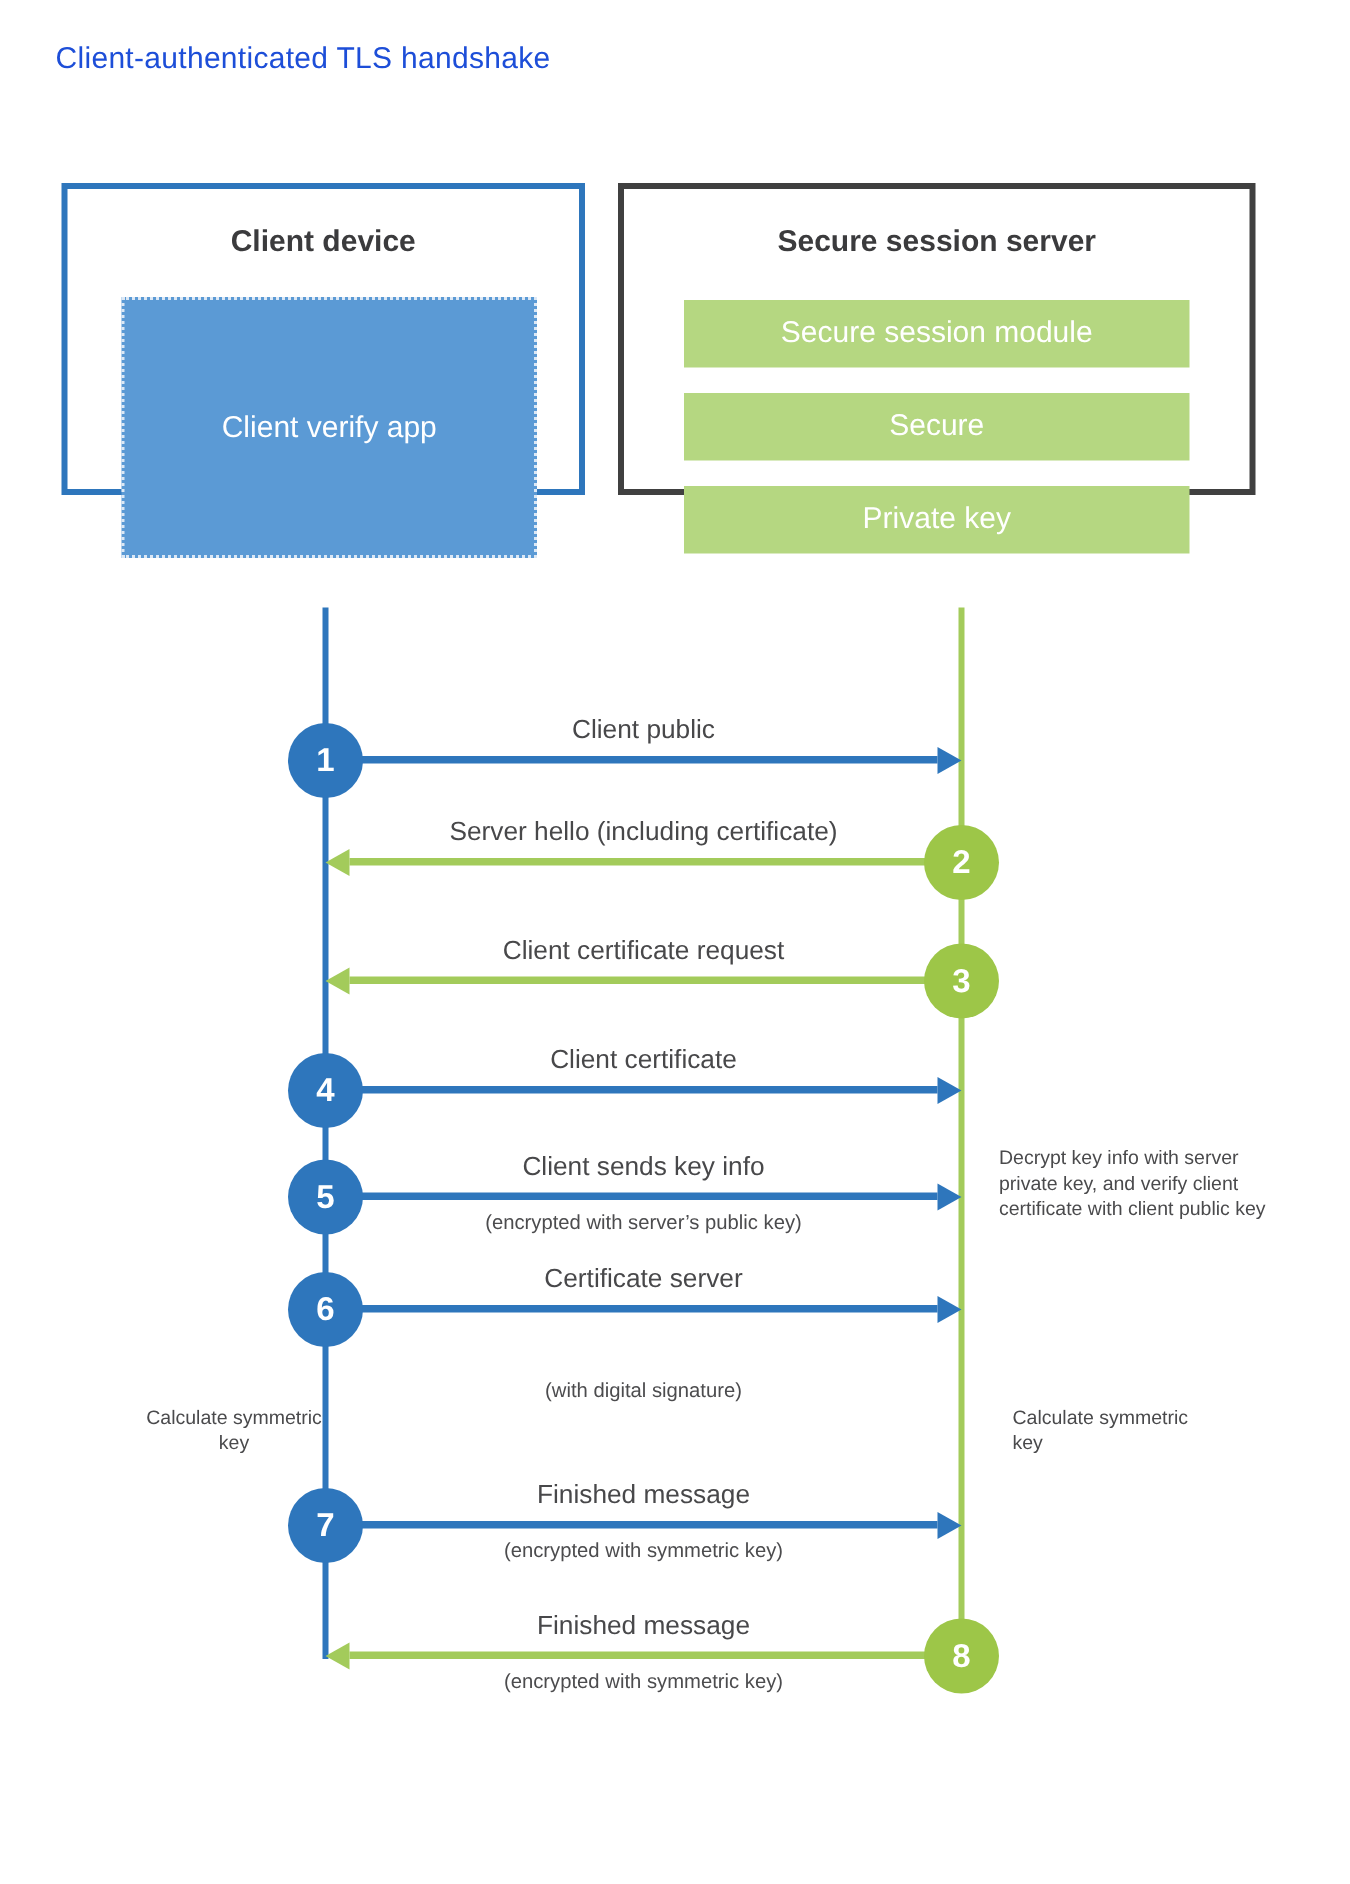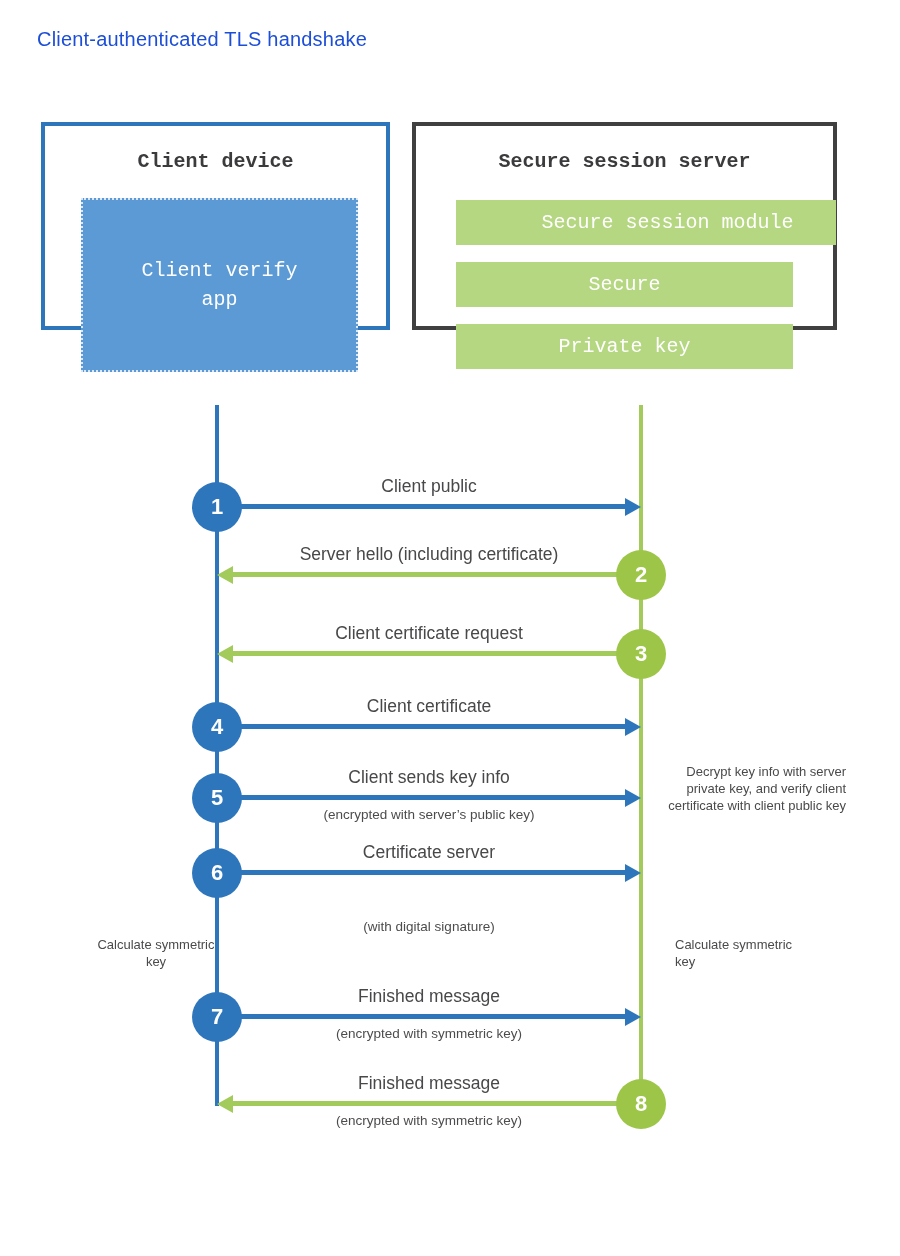--- a/index.html
+++ b/index.html
@@ -5,21 +5,21 @@
   html,body{margin:0;padding:0;background:#ffffff;}
   .canvas{
     position:relative;width:900px;height:1256px;background:#ffffff;overflow:hidden;
     font-family:"Liberation Sans","DejaVu Sans",sans-serif;
   }
   .page-title{
     position:absolute;left:37px;top:28px;margin:0;
     font-size:20px;font-weight:300;color:#1d4ed8;letter-spacing:.2px;
   }
   
-  .box{position:absolute;top:122px;height:208px;background:#fff;box-sizing:border-box;font-family:Liberation Mono, monospace;}
+  .box{position:absolute;top:122px;height:208px;background:#fff;box-sizing:border-box;}
   .client-box{left:41px;width:349px;border:4px solid #2e76bc;}
   .server-box{left:412px;width:425px;border:4px solid #404040;}
   .box-title{margin-top:24px;text-align:center;font-size:20px;font-weight:bold;color:#3b3b3d;}
   .app-box{
     position:absolute;left:36px;top:72px;width:277px;height:174px;
     background:#5b9ad5;border:2px dotted #dce8f5;box-sizing:border-box;
     display:flex;align-items:center;justify-content:center;text-align:center;
     color:#ffffff;font-size:20px;line-height:1.45;
   }
   .app-box span{display:block;width:200px;}
@@ -47,41 +47,41 @@
   .ahead{position:absolute;width:0;height:0;border-top:9px solid transparent;border-bottom:9px solid transparent;}
   .ahead.right{border-left:16px solid #2e76bc;}
   .ahead.left{border-right:16px solid #a3cb5b;}
   
   .msg{position:absolute;left:192px;width:474px;text-align:center;
        font-size:17.5px;color:#48484a;}
   .sub{position:absolute;left:192px;width:474px;text-align:center;
        font-size:13.5px;color:#4c4c4e;}
   
   .note{position:absolute;font-size:13px;color:#4a4a4c;line-height:1.32;}
-  .note-decrypt{left:666px;top:763px;width:180px;text-align:right;}
+  .note-decrypt{left:666px;top:763px;width:180px;text-align:left;}
   .note-calc-left{left:95px;top:936px;width:122px;text-align:center;}
   .note-calc-right{left:675px;top:936px;width:130px;text-align:left;}
 </style>
 </head>
 <body>
 
 <div class="canvas">
 
   <h1 class="page-title">Client-authenticated TLS handshake</h1>
 
   <div class="box client-box">
     <div class="box-title">Client device</div>
     <div class="app-box">
       <span>Client verify app</span>
     </div>
   </div>
 
   <div class="box server-box">
     <div class="box-title">Secure session server</div>
-    <div class="server-bar" style="top:74px;padding-left:43px;">Secure session module</div>
+    <div class="server-bar" style="top:74px;">Secure session module</div>
     <div class="server-bar" style="top:136px;">Secure</div>
     <div class="server-bar" style="top:198px;">Private key</div>
   </div>
 
   <div class="vline blue-line"></div>
   <div class="vline green-line"></div>
 
   <div>
     <div class="msg" style="top:476px;">Client public</div>
     <div class="abar blue" style="left:217px;top:504px;"></div>

